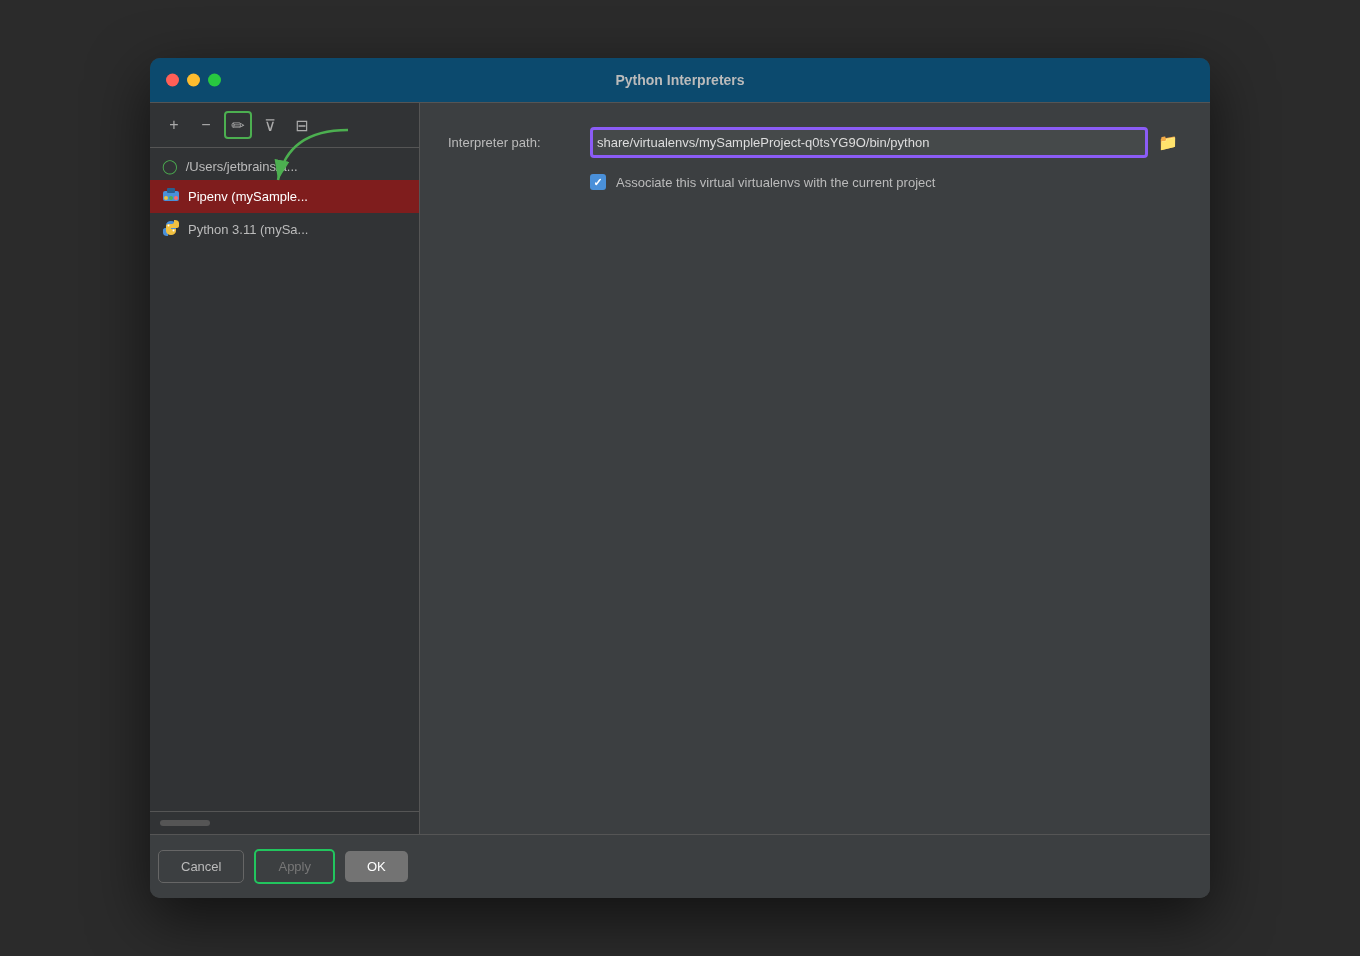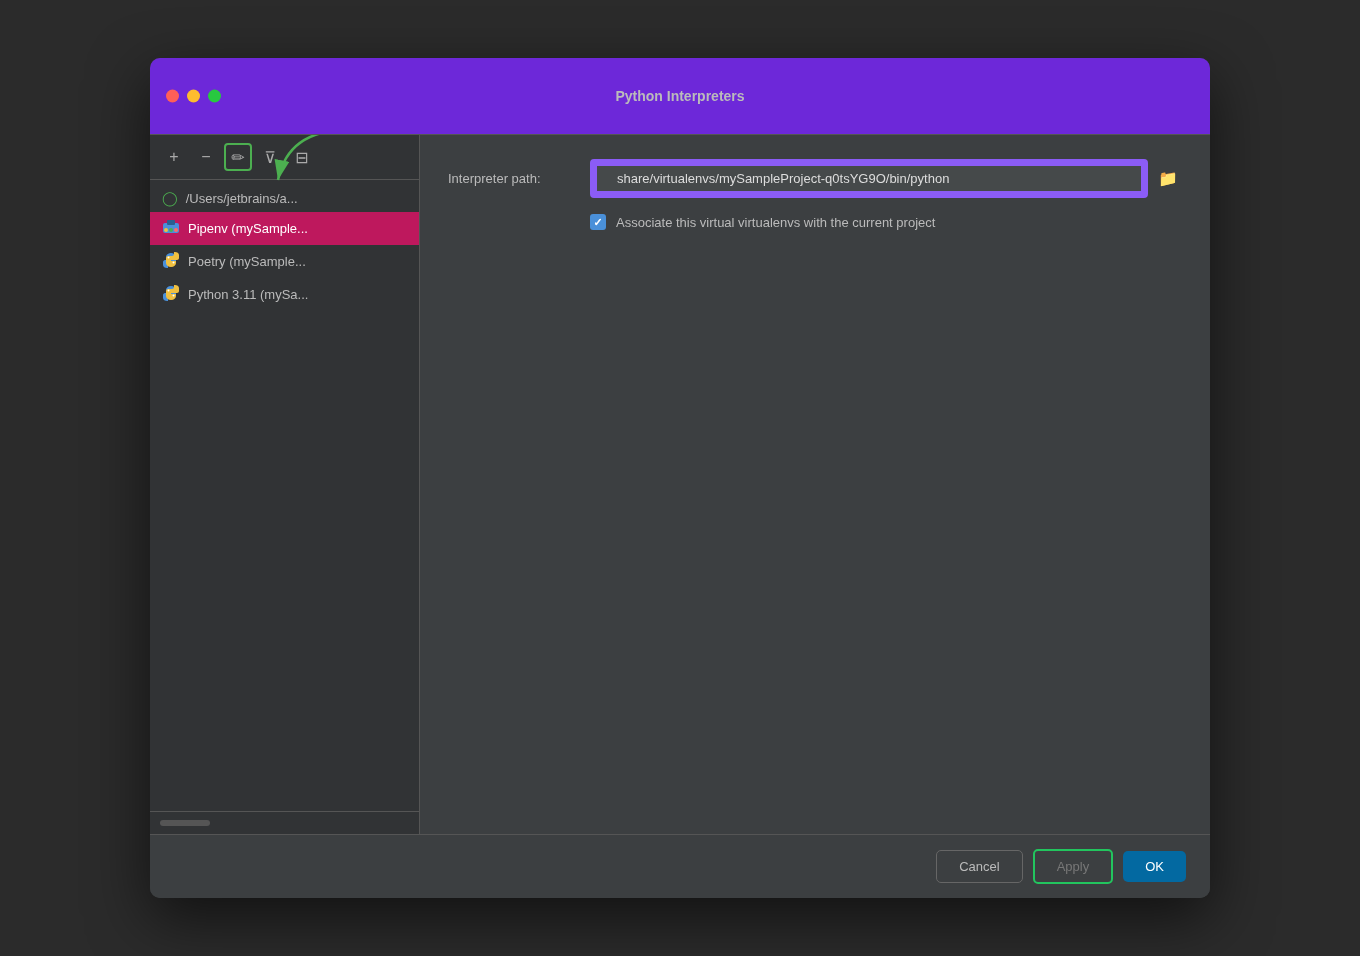--- a/index.html
+++ b/index.html
@@ -17,25 +17,25 @@
       border-radius: 10px;
       width: 1060px;
       height: 840px;
       display: flex;
       flex-direction: column;
       box-shadow: 0 20px 60px rgba(0,0,0,0.6);
       overflow: hidden;
       position: relative;
     }
     .title-bar {
-      background: #6d28d9;
-      display: flex;
-      align-items: center;
-      justify-content: center;
-      padding: 30px 20px;
+      background: #0c4a6e;
+      display: flex;
+      align-items: center;
+      justify-content: center;
+      padding: 14px 20px;
       position: relative;
       border-bottom: 1px solid #555;
     }
     .traffic-lights {
       position: absolute;
       left: 16px;
       top: 50%;
       transform: translateY(-50%);
       display: flex;
       gap: 8px;
@@ -102,21 +102,21 @@
       padding: 6px 12px;
       cursor: pointer;
       color: #bbb;
       font-size: 13px;
       gap: 8px;
       white-space: nowrap;
       overflow: hidden;
       text-overflow: ellipsis;
     }
     .sidebar-item.selected {
-      background: #be185d;
+      background: #7f1d1d;
       color: #fff;
     }
     .sidebar-item-icon {
       font-size: 15px;
       flex-shrink: 0;
     }
     .sidebar-scrollbar-area {
       padding: 8px 10px;
       border-top: 1px solid #555;
     }
@@ -146,25 +146,25 @@
       min-width: 130px;
     }
     .field-input-wrapper {
       display: flex;
       align-items: center;
       flex: 1;
       gap: 6px;
     }
     .field-input {
       background: #45494a;
-      border: 7px solid #8b5cf6;
+      border: 3px solid #8b5cf6;
       border-radius: 4px;
       color: #ddd;
       font-size: 13px;
-      padding: 5px 20px;
+      padding: 5px 4px;
       flex: 1;
     }
     .folder-btn {
       background: transparent;
       border: none;
       color: #aaa;
       cursor: pointer;
       font-size: 16px;
       padding: 2px 4px;
     }
@@ -190,22 +190,21 @@
       font-size: 11px;
       font-weight: bold;
     }
     .checkbox-label {
       color: #bbb;
       font-size: 13px;
     }
     .footer {
       display: flex;
       align-items: center;
-      justify-content: flex-end;
-      padding: 14px 24px;
+      padding: 14px 8px;
       gap: 10px;
       border-top: 1px solid #555;
       background: #3c3f41;
     }
     .btn {
       padding: 8px 22px;
       border-radius: 5px;
       font-size: 13px;
       cursor: pointer;
       border: none;
@@ -215,21 +214,21 @@
       border: 1px solid #666;
       color: #bbb;
     }
     .btn-apply {
       background: transparent;
       border: 2px solid #22c55e;
       color: #777;
       cursor: default;
     }
     .btn-ok {
-      background: #0369a1;
+      background: #737373;
       color: #fff;
       border: none;
     }
     .py-yellow { color: #f0c040; }
 
     .green-arrow {
       position: absolute;
       top: 62px;
       left: 108px;
       pointer-events: none;
@@ -293,31 +292,20 @@
               <rect x="1" y="5" width="16" height="10" rx="2" fill="#4a90d9"></rect>
               <rect x="5" y="2" width="8" height="5" rx="1" fill="#2a6090"></rect>
               <circle cx="4" cy="12" r="2" fill="#f0c040"></circle>
               <circle cx="9" cy="12" r="2" fill="#4CAF50"></circle>
               <circle cx="14" cy="12" r="2" fill="#ff6b6b"></circle>
             </svg>
           </span>
           <span>Pipenv (mySample...</span>
         </div>
 
-        <div class="sidebar-item">
-          <span class="sidebar-item-icon py-yellow">
-            <svg width="18" height="18" viewBox="0 0 18 18">
-              <path d="M9 2 C6 2 4 4 4 6 L4 8 L9 8 L9 9 L3 9 C2 9 1 10 1 11 L1 14 C1 16 3 17 5 17 L6 17 L6 15 C6 14 7 13 8 13 L12 13 C13 13 14 12 14 11 L14 6 C14 4 12 2 9 2 Z" fill="#4a90d9"></path>
-              <path d="M9 16 C12 16 14 14 14 12 L14 10 L9 10 L9 9 L15 9 C16 9 17 8 17 7 L17 4 C17 2 15 1 13 1 L12 1 L12 3 C12 4 11 5 10 5 L6 5 C5 5 4 6 4 7 L4 12 C4 14 6 16 9 16 Z" fill="#f0c040"></path>
-              <circle cx="6.5" cy="6.5" r="1" fill="#fff"></circle>
-              <circle cx="11.5" cy="11.5" r="1" fill="#fff"></circle>
-            </svg>
-          </span>
-          <span>Poetry (mySample...</span>
-        </div>
 
         <div class="sidebar-item">
           <span class="sidebar-item-icon">
             <svg width="18" height="18" viewBox="0 0 18 18">
               <path d="M9 2 C6 2 4 4 4 6 L4 8 L9 8 L9 9 L3 9 C2 9 1 10 1 11 L1 14 C1 16 3 17 5 17 L6 17 L6 15 C6 14 7 13 8 13 L12 13 C13 13 14 12 14 11 L14 6 C14 4 12 2 9 2 Z" fill="#4a90d9"></path>
               <path d="M9 16 C12 16 14 14 14 12 L14 10 L9 10 L9 9 L15 9 C16 9 17 8 17 7 L17 4 C17 2 15 1 13 1 L12 1 L12 3 C12 4 11 5 10 5 L6 5 C5 5 4 6 4 7 L4 12 C4 14 6 16 9 16 Z" fill="#f0c040"></path>
               <circle cx="6.5" cy="6.5" r="1" fill="#fff"></circle>
               <circle cx="11.5" cy="11.5" r="1" fill="#fff"></circle>
             </svg>
           </span>

